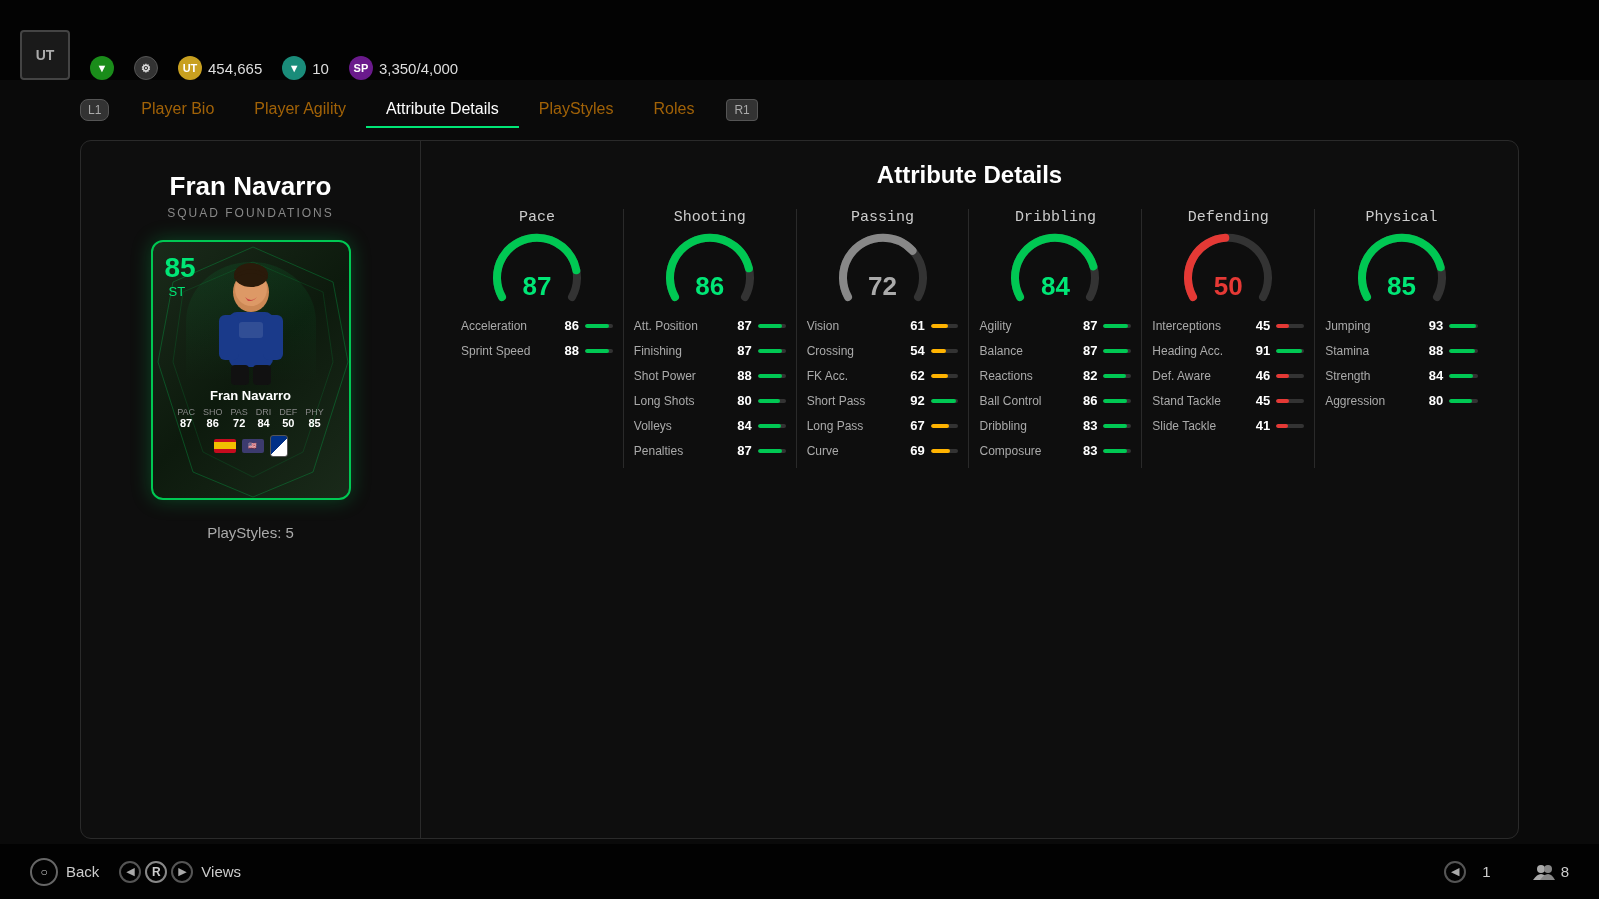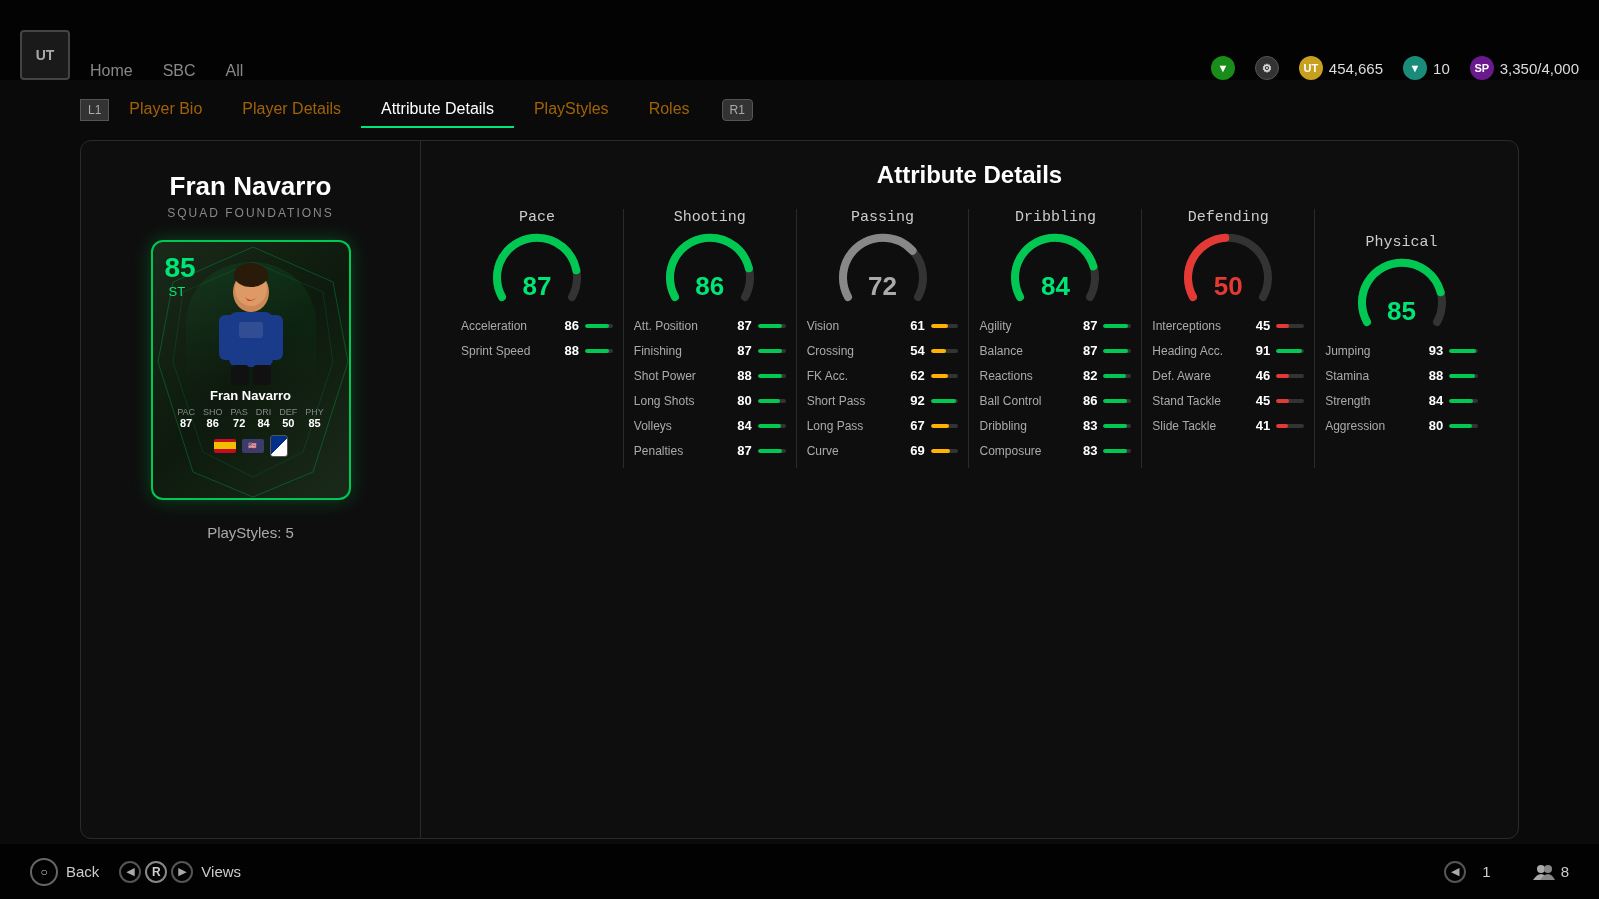--- a/index.html
+++ b/index.html
@@ -83,24 +83,25 @@
       left: 80px;
       right: 80px;
       height: 60px;
       display: flex;
       align-items: center;
       gap: 0;
     }
     .tab-badge {
       background: #333;
       border: 1px solid #555;
-      border-radius: 0;
+      border-radius: 8px;
       padding: 3px 7px;
       font-size: 12px;
       color: #aaa;
+      margin-right: 12px;
     }
     .tab-item {
       padding: 8px 20px;
       font-size: 16px;
       color: #a16207;
       cursor: pointer;
       border-bottom: 2px solid transparent;
     }
     .tab-item.active {
       color: #fff;
@@ -271,21 +272,21 @@
     
     .attr-columns {
       display: grid;
       grid-template-columns: repeat(6, 1fr);
       gap: 0;
     }
     .attr-column {
       padding: 0 10px;
       border-right: 1px solid #2a2a2a;
     }
-    .attr-column:last-child { border-right: none; margin-top: 25px; }
+    .attr-column:last-child { border-right: none; }
 
     
     .gauge-container {
       display: flex;
       flex-direction: column;
       align-items: center;
       margin-bottom: 16px;
     }
     .gauge-label {
       font-size: 15px;
@@ -408,25 +409,20 @@
       justify-content: center;
       font-size: 11px;
       color: #aaa;
     }
   </style>
 </head>
 <body>
 
 <div class="top-bar">
   <div class="logo">UT</div>
-  <div class="top-nav">
-    <span class="top-nav-item">Home</span>
-    <span class="top-nav-item">SBC</span>
-    <span class="top-nav-item">All</span>
-  </div>
   <div class="top-right">
     <div class="currency-item">
       <div class="currency-icon icon-green">▼</div>
     </div>
     <div class="currency-item">
       <div class="currency-icon" style="background:#333;border:1px solid #555;">⚙</div>
     </div>
     <div class="currency-item">
       <div class="currency-icon icon-gold">UT</div>
       <span>454,665</span>
@@ -438,21 +434,21 @@
     <div class="currency-item">
       <div class="currency-icon icon-purple">SP</div>
       <span>3,350/4,000</span>
     </div>
   </div>
 </div>
 
 <div class="tabs-bar">
   <span class="tab-badge">L1</span>
   <span class="tab-item">Player Bio</span>
-  <span class="tab-item">Player Details</span>
+  <span class="tab-item">Player Agility</span>
   <span class="tab-item active">Attribute Details</span>
   <span class="tab-item">PlayStyles</span>
   <span class="tab-item">Roles</span>
   <span class="tab-badge-right">R1</span>
 </div>
 
 <div class="main-content">
 
   <div class="left-panel">
     <div class="player-name-title">Fran Navarro</div>

